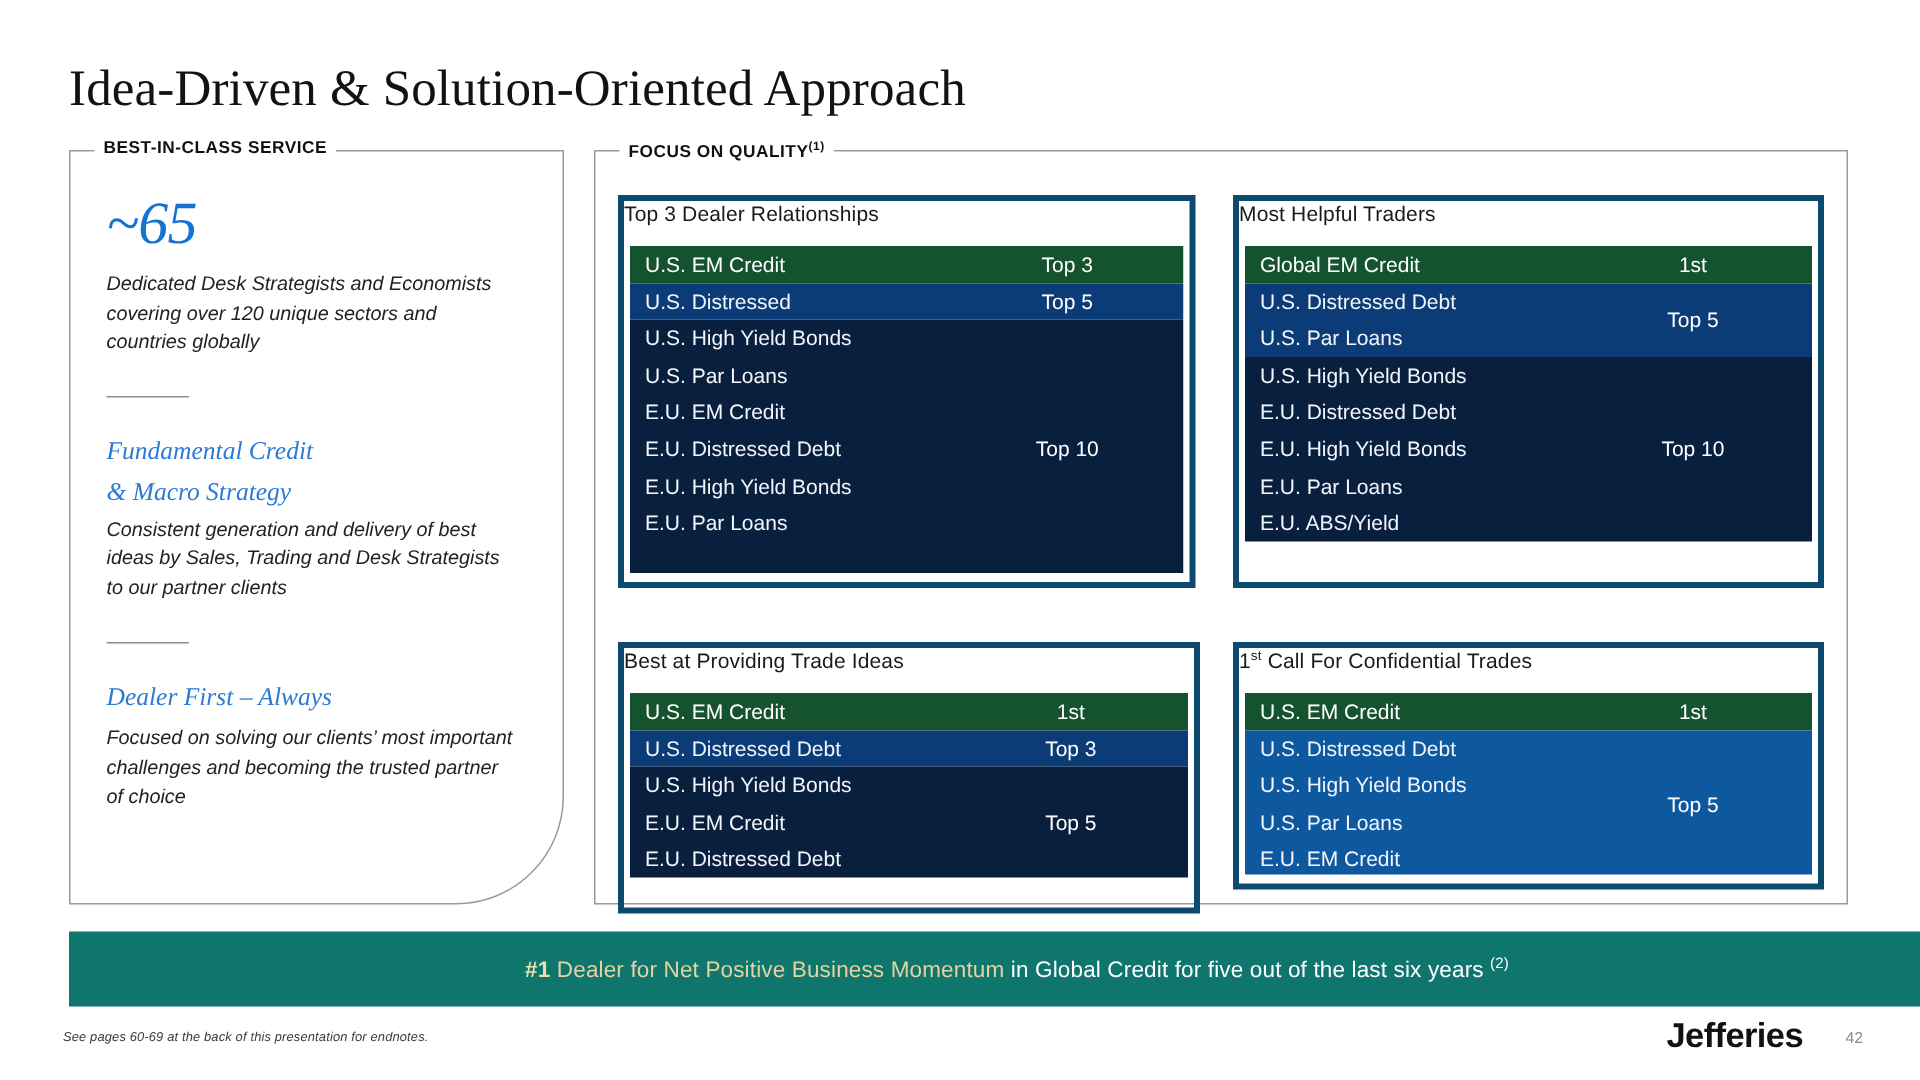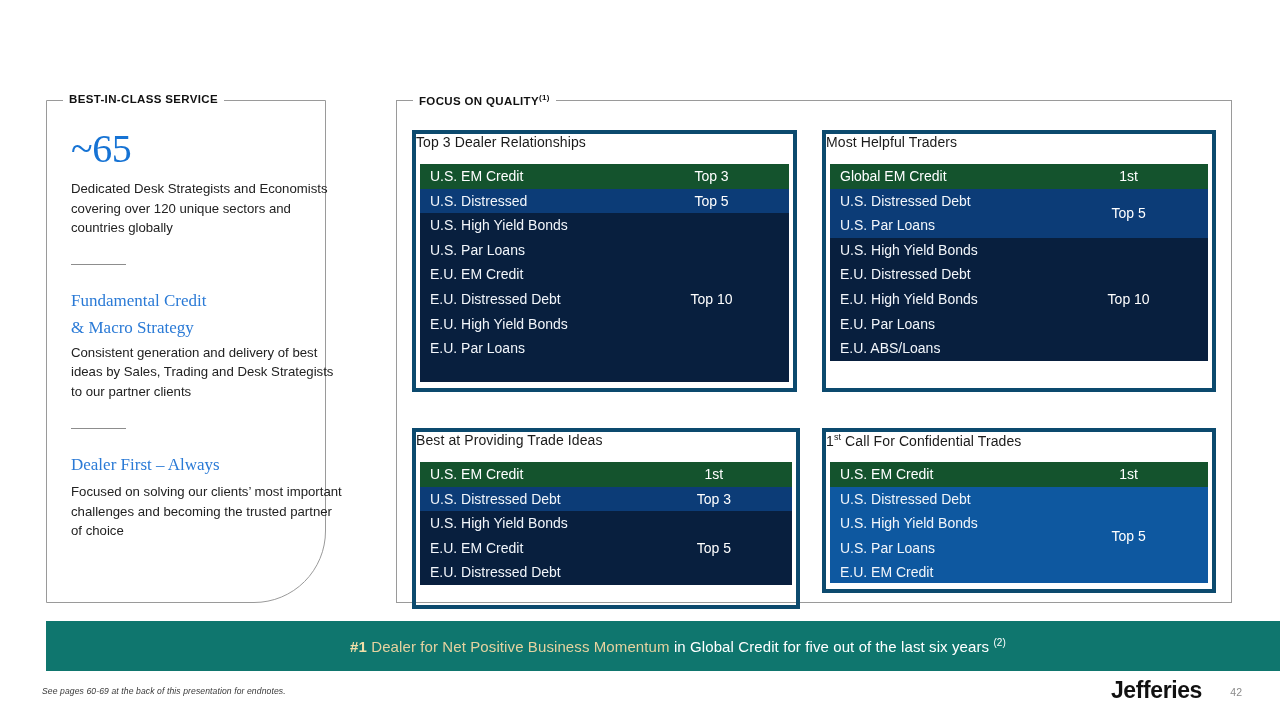--- a/index.html
+++ b/index.html
@@ -24,22 +24,22 @@
     padding:0 6px;white-space:nowrap;
   }
   .legend-outer{
     font-size:11.5px;font-weight:bold;letter-spacing:.35px;color:#111;
   }
   .legend-outer sup{font-size:8px;vertical-align:super;font-weight:bold;}
   .legend-inner{font-size:14px;font-weight:normal;color:#1a1a1a;letter-spacing:.1px;}
   .legend-inner sup{font-size:9px;vertical-align:super;}
 
   
-  #left-frame{left:46px;top:100px;width:280px;height:503px;border-radius:0 0 72px 0;}
-  .left-body{position:absolute;left:24px;top:26px;width:272px;}
+  #left-frame{left:46px;top:100px;width:330px;height:503px;border-radius:0 0 72px 0;}
+  .left-body{position:absolute;left:24px;top:26px;width:272px;font-style:italic;}
   .big-number{
     font-family:"Liberation Serif",serif;
     font-size:40px;line-height:44px;color:#1673d4;font-weight:normal;
     margin:0 0 8px 0;letter-spacing:-.5px;
   }
   .body-text{font-size:13.2px;line-height:19.6px;color:#222;margin:0;}
   .rule{width:55px;height:1px;background:#8d8d8d;margin:26px 0 24px 0;}
   .sub-head{
     font-family:"Liberation Serif",serif;
     font-size:17px;line-height:24.5px;color:#2a7ad6;font-weight:normal;
@@ -95,20 +95,21 @@
     position:absolute;right:78px;top:677px;
     font-size:23px;font-weight:bold;color:#111;letter-spacing:-.4px;
   }
   #page-no{position:absolute;right:38px;top:686px;font-size:10.5px;color:#8a8a8a;}
 </style>
 </head>
 <body>
 
 <div class="slide">
 
+  <div class="title">Idea-Driven &amp; Solution-Oriented Approach</div>
 
   <div class="frame" id="left-frame">
     <div class="legend legend-outer">BEST-IN-CLASS SERVICE</div>
 
     <div class="left-body">
 
       <div>
         <div class="big-number">~65</div>
         <p class="body-text">Dedicated Desk Strategists and Economists covering over 120 unique sectors and countries globally</p>
       </div>
@@ -180,21 +181,21 @@
           <div class="row">U.S. Par Loans</div>
         </div>
         <div class="rank">Top 5</div>
       </div>
       <div class="grp tone-dark">
         <div class="names">
           <div class="row">U.S. High Yield Bonds</div>
           <div class="row">E.U. Distressed Debt</div>
           <div class="row">E.U. High Yield Bonds</div>
           <div class="row">E.U. Par Loans</div>
-          <div class="row">E.U. ABS/Loans</div>
+          <div class="row">E.U. ABS/Yield</div>
         </div>
         <div class="rank">Top 10</div>
       </div>
     </div>
   </div>
 
   <div class="card" id="card-3">
     <div class="legend legend-inner">Best at Providing Trade Ideas</div>
     <div class="rank-table">
       <div class="grp tone-bright">

